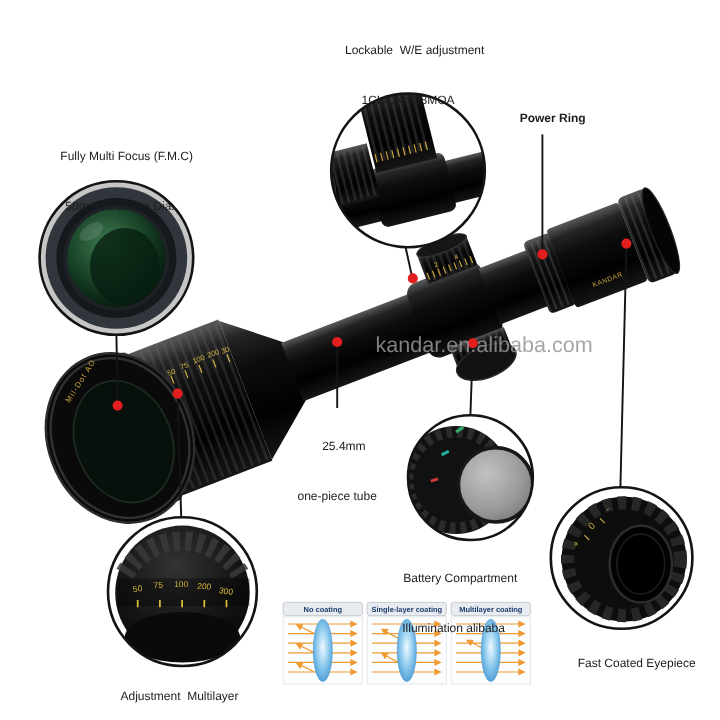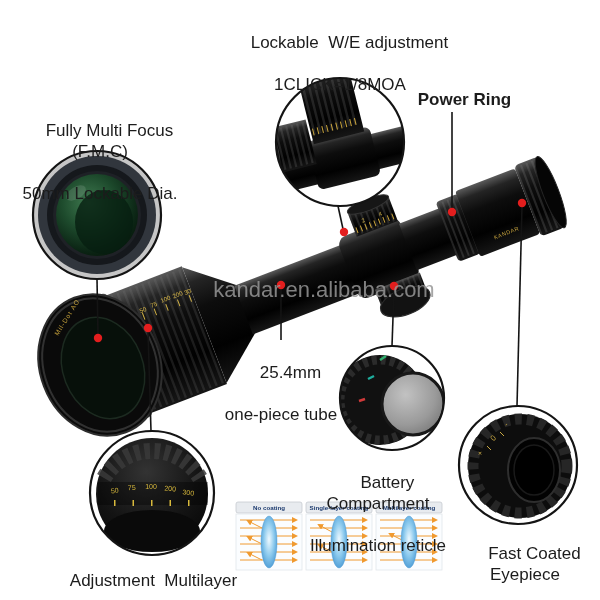--- a/index.html
+++ b/index.html
@@ -1,23 +1,23 @@
 <!DOCTYPE html>
 <html><head>
 <meta charset="utf-8">
 <style>
   html,body{margin:0;padding:0;background:#fff;}
   .canvas{position:relative;width:600px;height:600px;background:#ffffff;overflow:hidden;
           font-family:"Liberation Sans", sans-serif;}
   .canvas svg{position:absolute;left:0;top:0;}
-  .label{position:absolute;text-align:center;color:#1c1c1c;font-size:17px;line-height:21px;
+  .label{position:absolute;text-align:center;color:#1c1c1c;font-size:10px;line-height:21px;
          white-space:pre-wrap;z-index:6;}
   .label .l2{display:block;}
-  .watermark{position:absolute;left:154px;top:277px;width:340px;font-size:22px;
-             color:rgba(150,150,150,0.85);letter-spacing:0px;z-index:5;text-align:center;}
+  .watermark{position:absolute;left:154px;top:277px;width:340px;font-size:18px;
+             color:rgba(150,150,150,0.85);letter-spacing:0px;z-index:5;text-align:right;}
 </style>
 </head>
 <body>
 
 <div class="canvas">
 
 <svg width="600" height="600" viewBox="0 0 600 600">
   <defs>
     <linearGradient id="gTube" x1="0" y1="0" x2="0" y2="1">
       <stop offset="0" stop-color="#5a5a5a"></stop>
@@ -297,21 +297,21 @@
     <span class="l2">50mm Lockable Dia.</span>
   </div>
 
   <div class="label" style="left:215px;top:341px;width:132px;">
     <span>25.4mm</span>
     <span class="l2">one-piece tube</span>
   </div>
 
   <div class="label" style="left:298px;top:451px;width:160px;">
     <span>Battery Compartment</span>
-    <span class="l2">Illumination reticle</span>
+    <span class="l2">Illumination alibaba</span>
   </div>
 
   <div class="label" style="left:446px;top:522px;width:158px;">
     <span>Fast Coated Eyepiece</span>
   </div>
 
   <div class="label" style="left:44px;top:549px;width:200px;">
     <span>Adjustment  Multilayer</span>
   </div>
 

